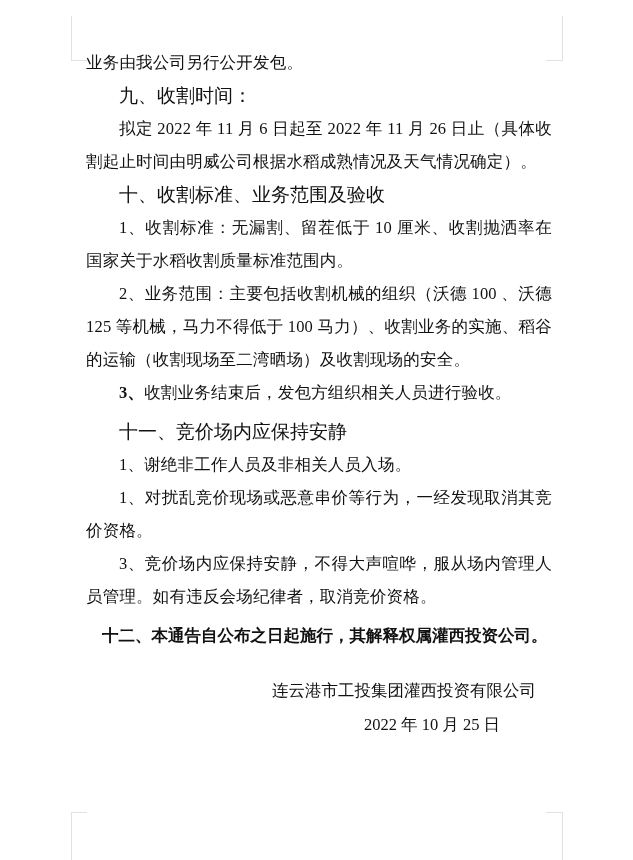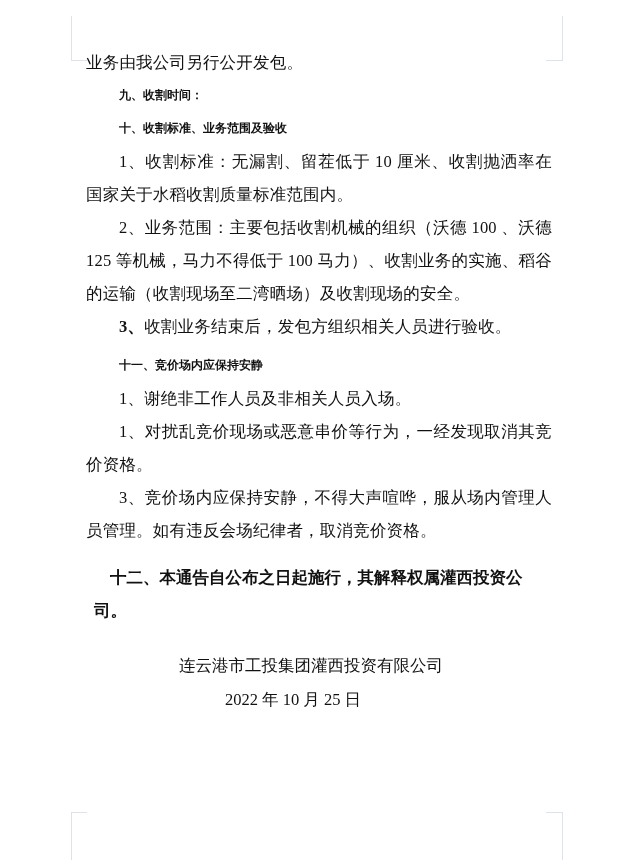--- a/index.html
+++ b/index.html
@@ -57,38 +57,38 @@
   }
   .indent-2 {
     text-indent: 33px;
   }
 
   .bold {
     font-weight: bold;
   }
 
   .heading {
-    font-size: 12px;
+    font-size: 19px;
     line-height: 33px;
-    font-weight: bold;
+    font-weight: normal;
     margin: 0;
     text-indent: 33px;
   }
 
   .heading-wide {
     font-size: 16.5px;
     line-height: 33px;
     font-weight: bold;
-    margin: 8px;
+    margin: 0;
     text-indent: 16px;
   }
 
   .sign-block {
     margin-top: 22px;
-    text-align: center;
+    text-align: right;
   }
   .sign-line {
     font-size: 16.5px;
     line-height: 34px;
     margin: 0;
     padding-right: 16px;
   }
   .sign-line.date {
     padding-right: 52px;
   }
@@ -109,20 +109,21 @@
   <div class="guide guide-h" style="left:71px; top:796px; width:16px;"></div>
   <div class="guide guide-v" style="left:562px; top:796px; height:64px;"></div>
   <div class="guide guide-h" style="left:546px; top:796px; width:17px;"></div>
 
   <div class="content">
 
     <p class="para indent-1">业务由我公司另行公开发包。</p>
 
     <p class="heading">九、收割时间：</p>
 
+    <p class="para indent-2">拟定 2022 年 11 月 6 日起至 2022 年 11 月 26 日止（具体收割起止时间由明威公司根据水稻成熟情况及天气情况确定）。</p>
 
     <p class="heading">十、收割标准、业务范围及验收</p>
 
     <p class="para indent-2">1、收割标准：无漏割、留茬低于 10 厘米、收割抛洒率在国家关于水稻收割质量标准范围内。</p>
 
     <p class="para indent-2">2、业务范围：主要包括收割机械的组织（沃德 100 、沃德 125 等机械，马力不得低于 100 马力）、收割业务的实施、稻谷的运输（收割现场至二湾晒场）及收割现场的安全。</p>
 
     <p class="para indent-2"><span class="bold">3、</span><span>收割业务结束后，发包方组织相关人员进行验收。</span></p>
 
 

